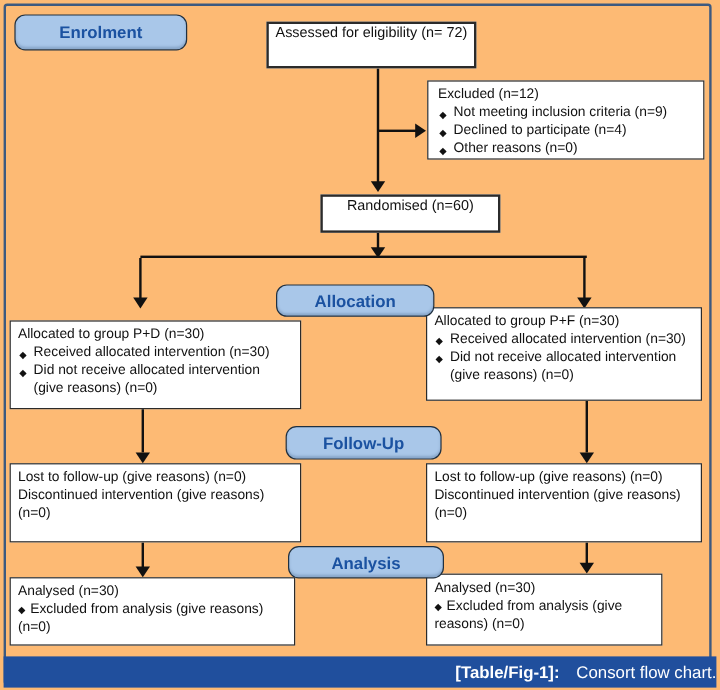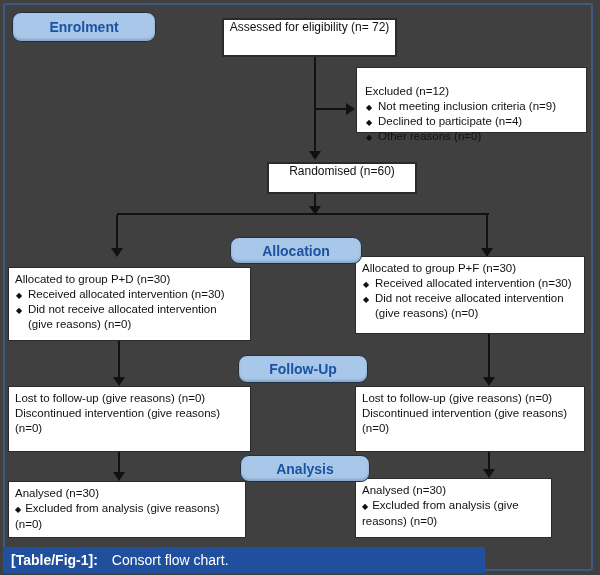--- a/index.html
+++ b/index.html
@@ -1,17 +1,17 @@
 <!DOCTYPE html>
 <html><head>
 <meta charset="utf-8">
 <style>
   html,body { margin:0; padding:0; background:#ffffff; }
   body { font-family:"Liberation Sans","DejaVu Sans",sans-serif; }
-  #page { position:relative; width:600px; height:575px; background:#404040; overflow:hidden; }
+  #page { position:relative; width:600px; height:575px; background:#fdba74; overflow:hidden; }
 
   .outer-frame { position:absolute; left:3px; top:3px; width:590px; height:568px;
     border:2px solid #3d5a80; border-radius:3px; box-sizing:border-box; z-index:0; }
 
   
   .stage-btn { position:absolute; box-sizing:border-box; background:#a9c7e9;
     border:1.6px solid #203040; border-radius:9px; color:#1b52a1; font-weight:bold;
     font-size:14px; display:flex; align-items:center; justify-content:center;
     z-index:4; box-shadow:inset 0 -2px 2px rgba(40,70,110,0.25); }
 
@@ -27,23 +27,23 @@
   .item.flush .b { position:static; font-size:8px; margin-right:4px; }
 
   
   .ln { position:absolute; background:#111; z-index:1; }
   .arr-d { position:absolute; width:0; height:0; border-left:6px solid transparent;
     border-right:6px solid transparent; border-top:9px solid #111; z-index:1; }
   .arr-r { position:absolute; width:0; height:0; border-top:6px solid transparent;
     border-bottom:6px solid transparent; border-left:9px solid #111; z-index:1; }
 
   
-  .caption-bar { position:absolute; left:3px; top:547px; width:482px; height:26px;
+  .caption-bar { position:absolute; left:3px; top:547px; width:594px; height:26px;
     background:#204f9d; color:#fff; z-index:5; display:flex; align-items:center;
-    padding-left:8px; box-sizing:border-box; font-size:14px; }
+    padding-left:8px; box-sizing:border-box; font-size:14px;justify-content:flex-end; }
   .caption-bar .tag { font-weight:bold; }
   .caption-bar .txt { margin-left:14px; }
 </style>
 </head>
 <body>
 
 <div id="page">
 
   <div class="outer-frame"></div>
 
@@ -54,21 +54,21 @@
   <div class="fbox center" style="left:222px; top:18px; width:175px; height:39px;">
     <span>Assessed for eligibility (n= 72)</span>
   </div>
 
   <div class="ln" style="left:314px; top:57px; width:2px; height:95px;"></div>
   <div class="arr-d" style="left:309px; top:151px;"></div>
 
   <div class="ln" style="left:315px; top:108px; width:32px; height:2px;"></div>
   <div class="arr-r" style="left:346px; top:103px;"></div>
 
-  <div class="fbox" style="left:356px; top:67px; width:231px; height:66px; padding:16px 8px;">
+  <div class="fbox" style="left:356px; top:67px; width:231px; height:66px; padding:4px 8px;">
     <div>Excluded (n=12)</div>
     <div class="item"><span class="b">◆</span><span>Not meeting inclusion criteria (n=9)</span></div>
     <div class="item"><span class="b">◆</span><span>Declined to participate (n=4)</span></div>
     <div class="item"><span class="b">◆</span><span>Other reasons (n=0)</span></div>
   </div>
 
   <div class="fbox center" style="left:243px; top:162px; width:150px; height:32px;margin-left:24px;">
     <span>Randomised (n=60)</span>
   </div>
 

